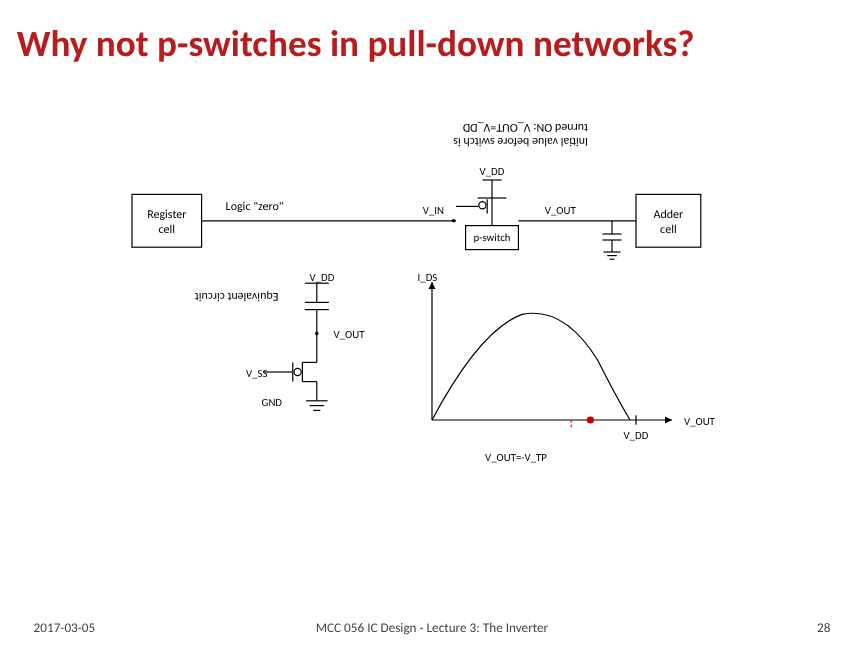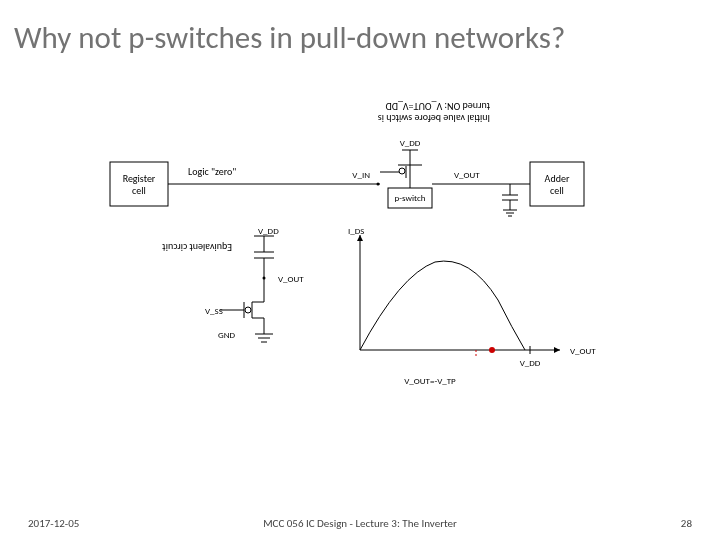--- a/index.html
+++ b/index.html
@@ -1,16 +1,16 @@
 <!DOCTYPE html>
 <html><head>
 <meta charset="utf-8">
 <style>
 body{margin:0;font-family:Calibri,Arial,sans-serif;background:#fff;color:#000;width:720px;height:540px;position:relative;overflow:hidden}
-.title{font-size:31px;color:#737373;padding:18px 12px 0 14px;font-weight:400}
+.title{font-size:31px;color:#b91c1c;padding:18px 12px 0 14px;font-weight:700}
 svg.diagram{position:absolute;left:0;top:0}
 .footer{position:absolute;bottom:10px;left:0;width:100%;font-size:11px;color:#444}
 .footer-left{position:absolute;left:28px;bottom:0}
 .footer-center{position:absolute;width:100%;text-align:center;bottom:0}
 .footer-right{position:absolute;right:28px;bottom:0}
 .lbl{font-size:10px;fill:#000}
 .lbl-sm{font-size:9px;fill:#000}
 .rotated{font-size:10px}
 .upside{font-size:10px}
 </style>
@@ -117,16 +117,16 @@
 
   <path d="M360,350 Q400,275 435,262 Q470,255 498,300 Q512,328 525,350" fill="none" stroke="#000" stroke-width="1"></path>
 
   <circle cx="492" cy="350" r="3" fill="#c00"></circle>
   <line x1="476" y1="350" x2="476" y2="356" stroke="#c00" stroke-dasharray="2,2"></line>
 
   <text x="430" y="384" class="lbl-sm" text-anchor="middle">V_OUT=-V_TP</text>
 </svg>
 
 <div class="footer">
-  <span class="footer-left">2017-12-05</span>
+  <span class="footer-left">2017-03-05</span>
   <span class="footer-center">MCC 056 IC Design - Lecture 3: The Inverter</span>
   <span class="footer-right">28</span>
 </div>
 
 </body></html>

